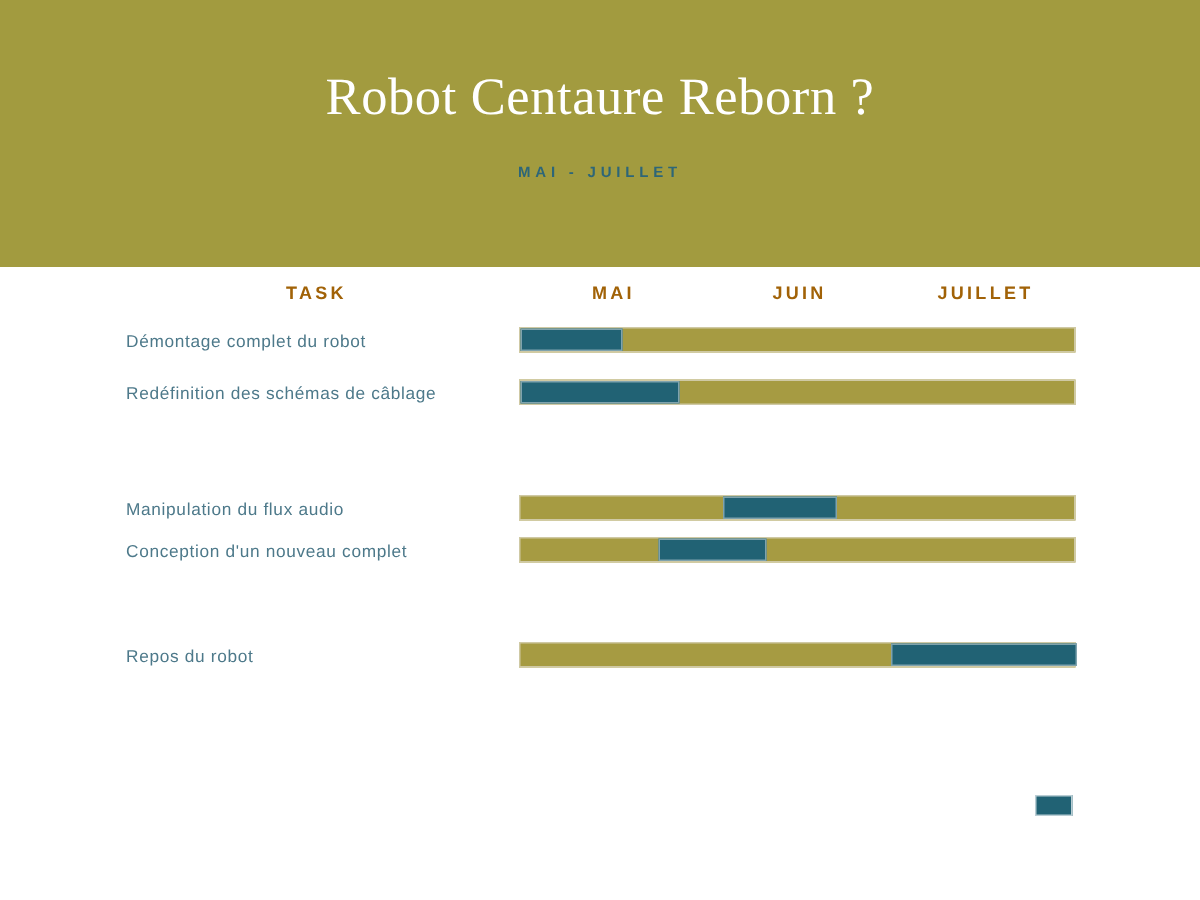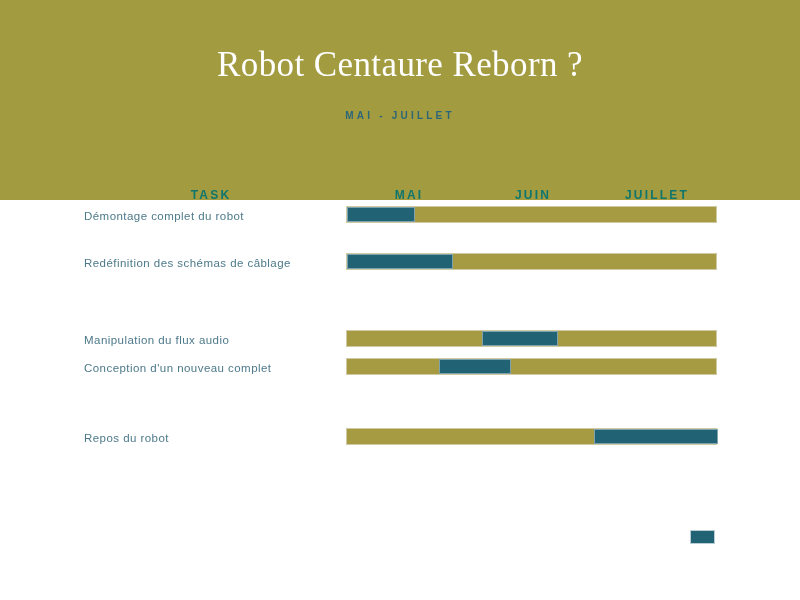--- a/index.html
+++ b/index.html
@@ -20,21 +20,21 @@
     height: 600px;
     background: #ffffff;
   }
 
   
   #header-band {
     position: absolute;
     left: 0;
     top: 0;
     width: 800px;
-    height: 200px;
+    height: 178px;
     background: #a29b3f;
   }
   #slide-title {
     position: absolute;
     left: 0;
     top: 44px;
     width: 800px;
     text-align: center;
     color: #ffffff;
     font-family: "Liberation Serif", serif;
@@ -55,21 +55,21 @@
     font-weight: 700;
     letter-spacing: 3.2px;
     line-height: 14px;
     white-space: nowrap;
   }
 
   
   .col-header {
     position: absolute;
     top: 187px;
-    color: #0f766e;
+    color: #a16207;
     font-size: 12px;
     font-weight: 700;
     letter-spacing: 2.2px;
     line-height: 16px;
     text-align: center;
     white-space: nowrap;
   }
   #col-header-task  { left: 141px; width: 140px; }
   #col-header-m0    { left: 347px; width: 124px; }
   #col-header-m1    { left: 471px; width: 124px; }
@@ -140,21 +140,21 @@
     <div id="slide-title">Robot Centaure Reborn ?</div>
     <div id="slide-subtitle">MAI - JUILLET</div>
   </div>
 
   <div class="col-header" id="col-header-task">TASK</div>
   <div class="col-header" id="col-header-m1">JUIN</div>
   <div class="col-header" id="col-header-m0">MAI</div>
   <div class="col-header" id="col-header-m2">JUILLET</div>
 
   <div id="rows">
-      <div class="gantt-row" style="top: 200px;">
+      <div class="gantt-row" style="top: 212px;">
         <div class="row-label">Démontage complet du robot</div>
         <div class="row-track">
           <div class="row-bar" style="left: 0px; width: 68.0167px;"></div>
         </div>
       </div>
       <div class="gantt-row" style="top: 247px;">
         <div class="row-label">Redéfinition des schémas de câblage</div>
         <div class="row-track">
           <div class="row-bar" style="left: 0px; width: 106.353px;"></div>
         </div>

